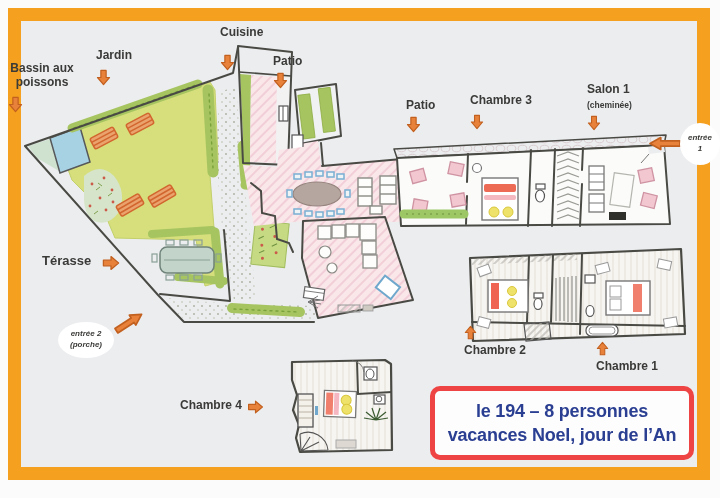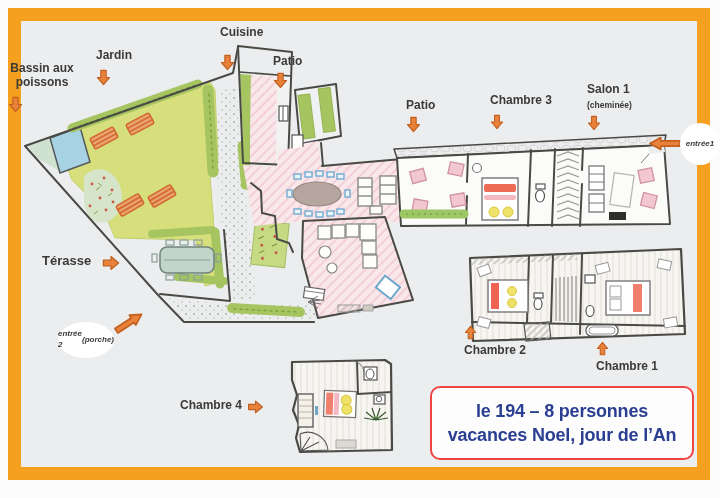--- a/index.html
+++ b/index.html
@@ -15,25 +15,25 @@
   .arr{display:block;flex:0 0 auto;}
   .arr path{fill:#E8823B;stroke:#C2601F;stroke-width:1.6;stroke-linejoin:round;}
   .dir-up{transform:rotate(180deg);}
   .dir-right{transform:rotate(-90deg);}
   .dir-dl{transform:rotate(45deg);}
   .dir-ur{transform:rotate(-33deg);}
   .shiftL{margin-right:28px;}
   .sub{font-size:8.5px;}
   .big{font-size:13px;}
   .oval{position:absolute;z-index:6;background:#ffffff;border-radius:50%;display:flex;
-        flex-direction:row;align-items:center;justify-content:center;font-style:italic;
+        flex-direction:column;align-items:center;justify-content:center;font-style:italic;
         font-weight:bold;font-size:8px;color:#3a3a38;line-height:1.35;text-align:left;}
   .freearrow{position:absolute;z-index:5;}
   .infobox{position:absolute;left:430px;top:386px;width:264px;height:74px;z-index:4;
-        background:#fdfdfd;border:2px solid #ef4444;border-radius:10px;box-sizing:border-box;
+        background:#fdfdfd;border:5px solid #ef4444;border-radius:10px;box-sizing:border-box;
         display:flex;flex-direction:column;align-items:center;justify-content:center;
         color:#2b3f92;font-weight:bold;font-size:18px;line-height:1.35;letter-spacing:-0.2px;}
 </style>
 </head>
 <body>
 
 <div class="stage">
 
   <div class="frame"></div>
 
@@ -419,21 +419,21 @@
   </div>
 
 
   <div class="plan-label gap3" style="left:406px;top:99px;width:66px">
     <span>Patio</span>
     <svg class="arr" width="15" height="17" viewBox="0 0 20 22">
         <path d="M6.5,1.5 L13.5,1.5 L13.5,11 L18,11 L10,20.5 L2,11 L6.5,11 Z"></path>
       </svg>
   </div>
 
-  <div class="plan-label gap6" style="left:490px;top:94px;width:84px">
+  <div class="plan-label gap6" style="left:470px;top:94px;width:84px">
     <span>Chambre 3</span>
     <svg class="arr" width="14" height="16" viewBox="0 0 20 22">
         <path d="M6.5,1.5 L13.5,1.5 L13.5,11 L18,11 L10,20.5 L2,11 L6.5,11 Z"></path>
       </svg>
   </div>
 
   <div class="plan-label gap4" style="left:587px;top:83px;width:84px">
     <span>Salon 1</span>
     <span class="sub">(cheminée)</span>
     <svg class="arr" width="14" height="16" viewBox="0 0 20 22">

